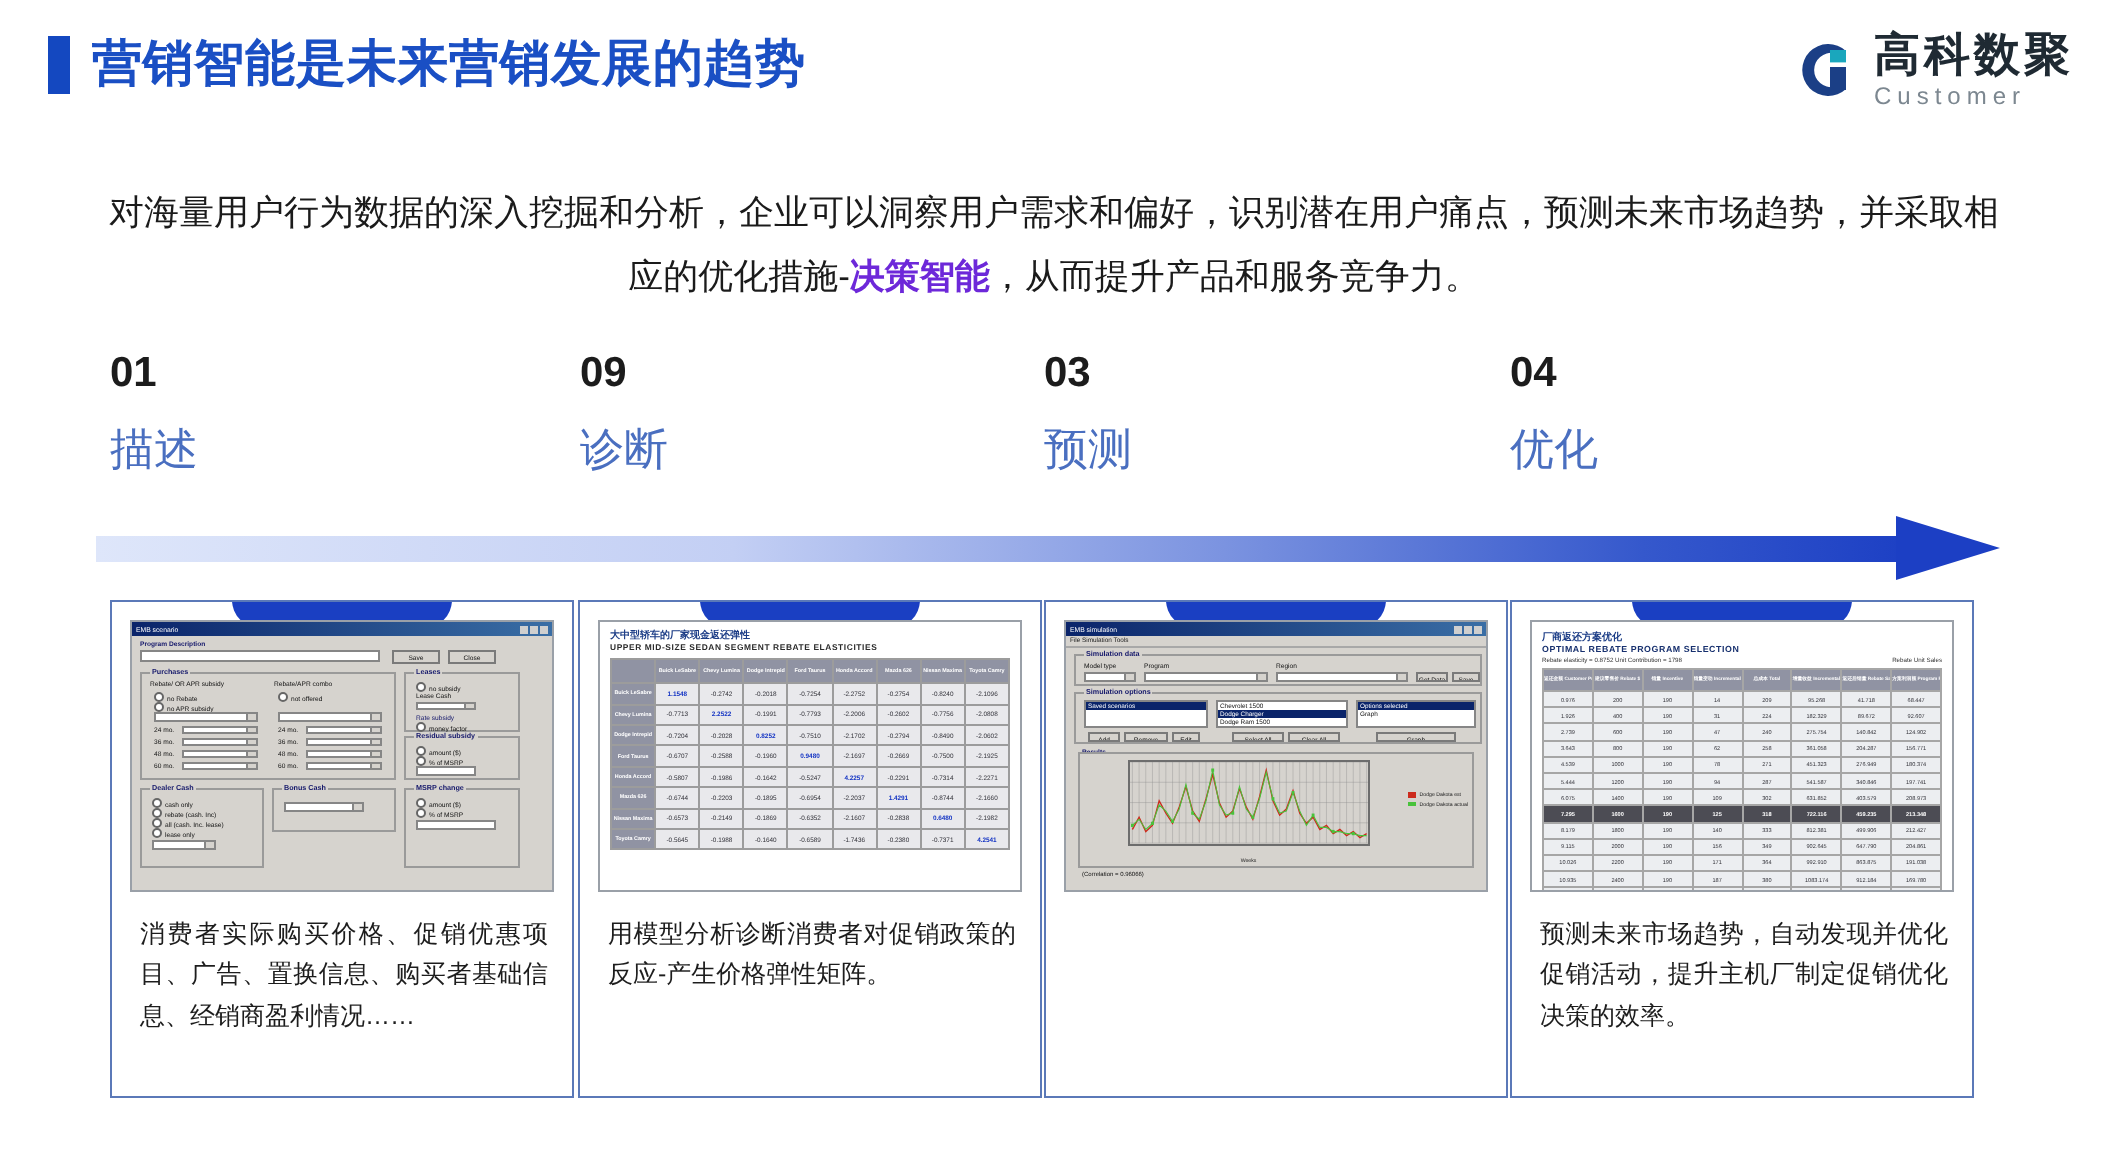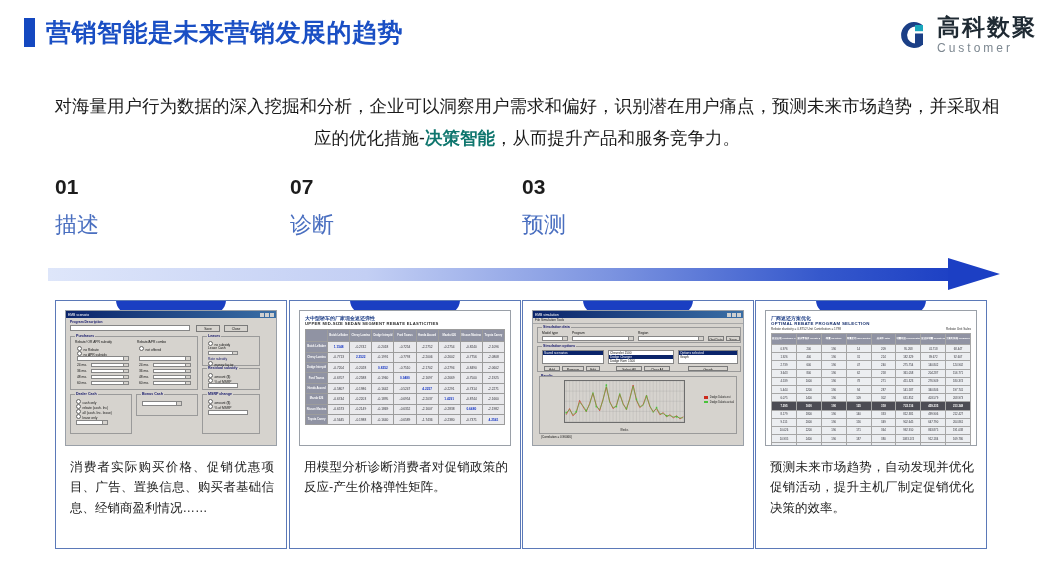--- a/index.html
+++ b/index.html
@@ -23,21 +23,21 @@
   .logo-mark{width:34px;height:34px;position:relative;margin-right:7px;flex:0 0 auto;}
   .logo-txt{display:flex;flex-direction:column;line-height:1;}
   .logo-cn{font-size:23px;font-weight:bold;color:#1f2a33;letter-spacing:2px;}
   .logo-en{font-size:12px;color:#7c8790;letter-spacing:3px;margin-top:3px;}
 
   
   .para{
     position:absolute;left:48px;top:90px;width:958px;
     text-align:center;font-size:17.5px;color:#1b1b1b;line-height:1.85;
   }
-  .para .hl{color:#0f766e;font-weight:bold;}
+  .para .hl{color:#6d28d9;font-weight:bold;}
 
   
   .steps{position:absolute;left:0;top:176px;width:1051px;height:75px;padding-left:12px;}
   .step{position:absolute;top:0;width:230px;}
   .step-num{font-size:21px;font-weight:bold;color:#1c1c1c;line-height:1;}
   .step-label{font-size:22px;color:#4a6fc0;margin-top:17px;line-height:1;}
 
   
   .arrow-wrap{position:absolute;left:48px;top:262px;width:960px;height:28px;}
   .arrow-body{
@@ -175,26 +175,30 @@
   <div class="para">
     <span>对海量用户行为数据的深入挖掘和分析，企业可以洞察用户需求和偏好，识别潜在用户痛点，预测未来市场趋势，并采取相应的优化措施-</span><span class="hl">决策智能</span><span>，从而提升产品和服务竞争力。</span>
   </div>
 
   <div class="steps">
     <div class="step" style="left:55px;">
       <div class="step-num">01</div>
       <div class="step-label">描述</div>
     </div>
     <div class="step" style="left:290px;">
-      <div class="step-num">07</div>
+      <div class="step-num">09</div>
       <div class="step-label">诊断</div>
     </div>
     <div class="step" style="left:522px;">
       <div class="step-num">03</div>
       <div class="step-label">预测</div>
+    </div>
+    <div class="step" style="left:755px;">
+      <div class="step-num">04</div>
+      <div class="step-label">优化</div>
     </div>
   </div>
 
   <div class="arrow-wrap">
     <div class="arrow-body"></div>
     <div class="arrow-head"></div>
   </div>
 
   <div class="cards">
 

